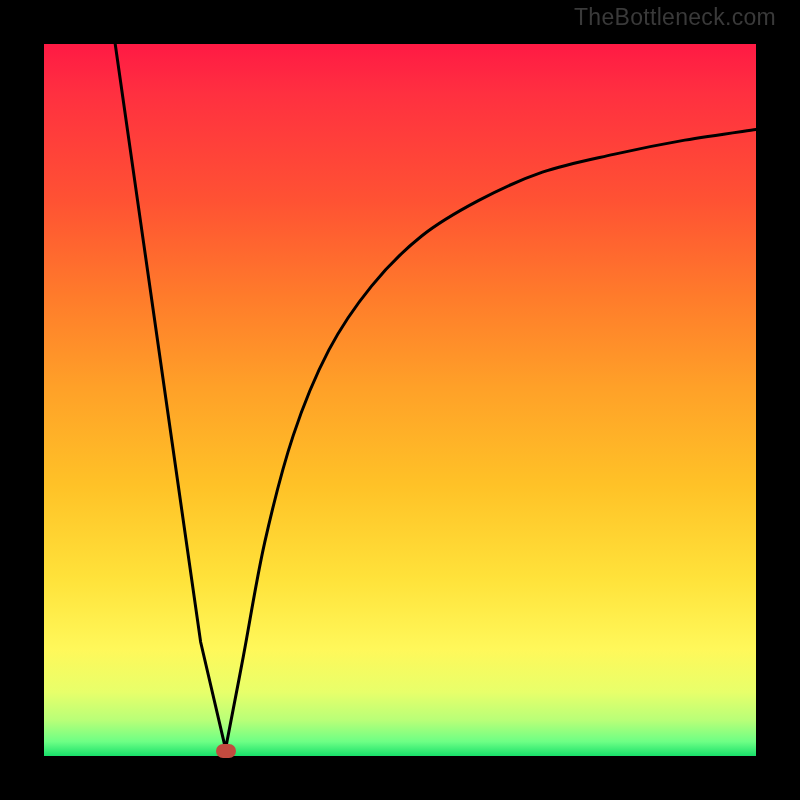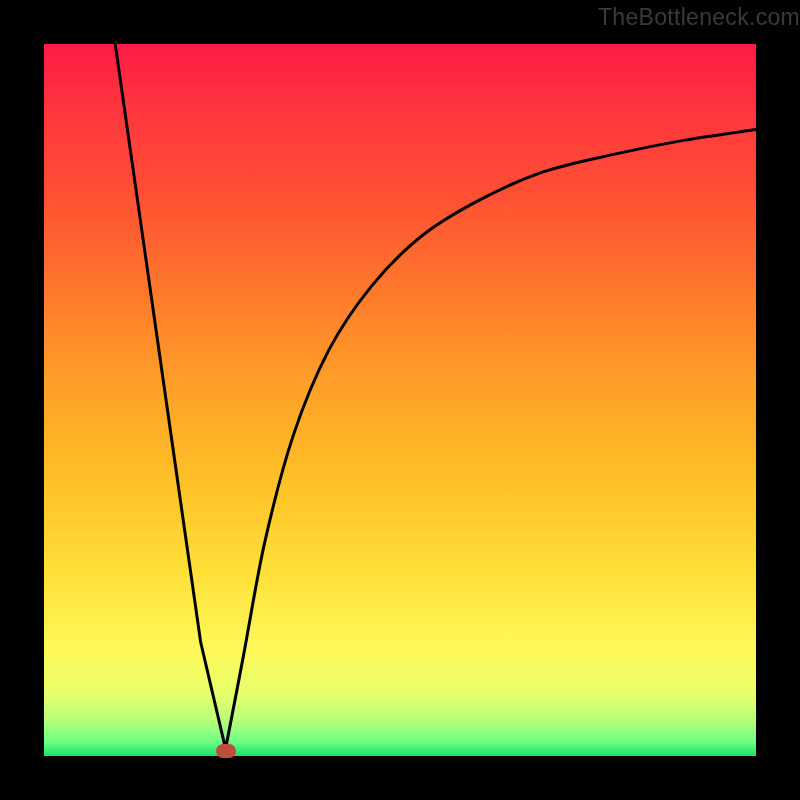--- a/index.html
+++ b/index.html
@@ -35,21 +35,21 @@
       #fff85a 85%,
       #e8ff6a 91%,
       #b8ff78 95%,
       #6dff85 98%,
       #18e06a 100%
     );
   }
   .attribution {
     position: absolute;
     top: 4px;
-    right: 0;
+    right: 24px;
     color: #3a3a3a;
     font-size: 23px;
     font-weight: 400;
     letter-spacing: 0.3px;
   }
   svg.curve {
     position: absolute;
     left: 0;
     top: 0;
     width: 712px;

